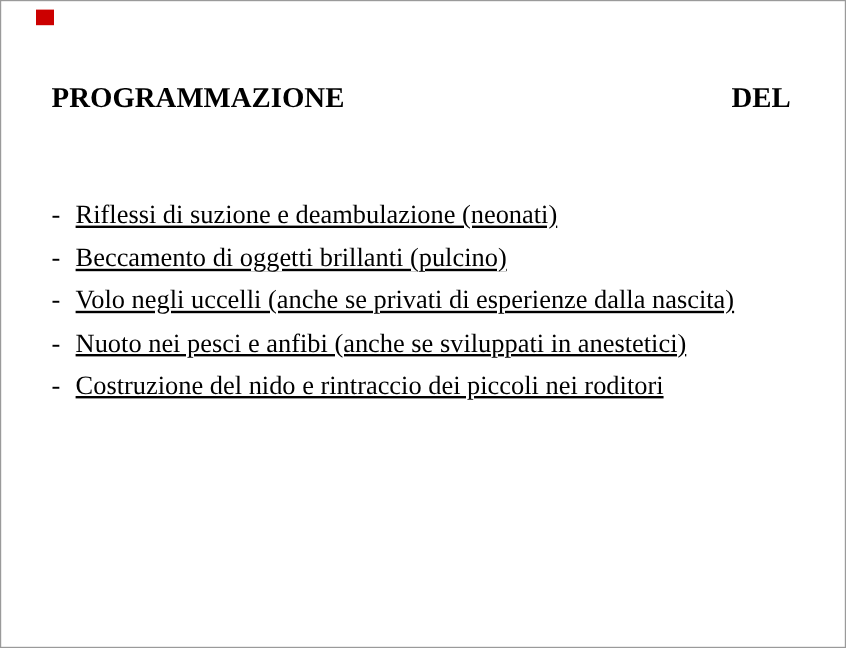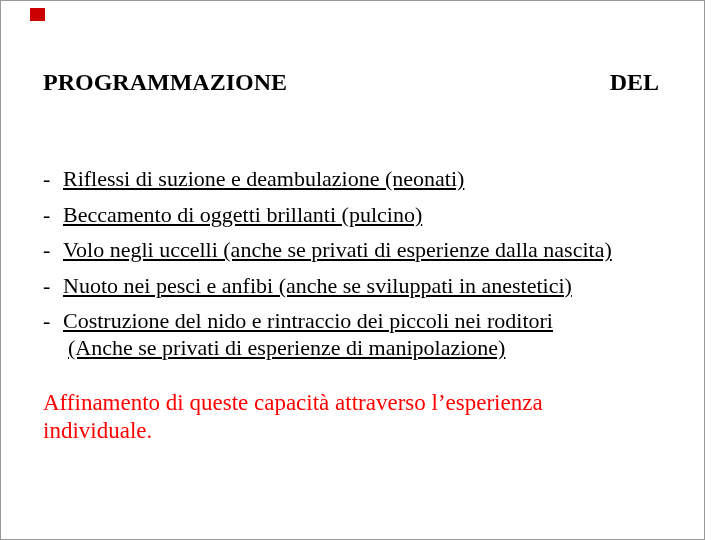--- a/index.html
+++ b/index.html
@@ -120,23 +120,18 @@
     <li class="bullet-item">
       <span class="dash">-</span>
       <span class="item-text">
         <span class="item-line">Nuoto nei pesci e anfibi (anche se sviluppati in anestetici)</span>
       </span>
     </li>
     <li class="bullet-item">
       <span class="dash">-</span>
       <span class="item-text">
         <span class="item-line">Costruzione del nido e rintraccio dei piccoli nei roditori</span><br>
-        <span class="item-line continuation">(Anche se privati di esperienze di manipolazione)</span>
       </span>
     </li>
   </ul>
 
-  <p class="note">
-    <span class="note-line">Affinamento di queste capacità attraverso l’esperienza</span><br>
-    <span class="note-line">individuale.</span>
-  </p>
 
 </div>
 
 </body></html>

